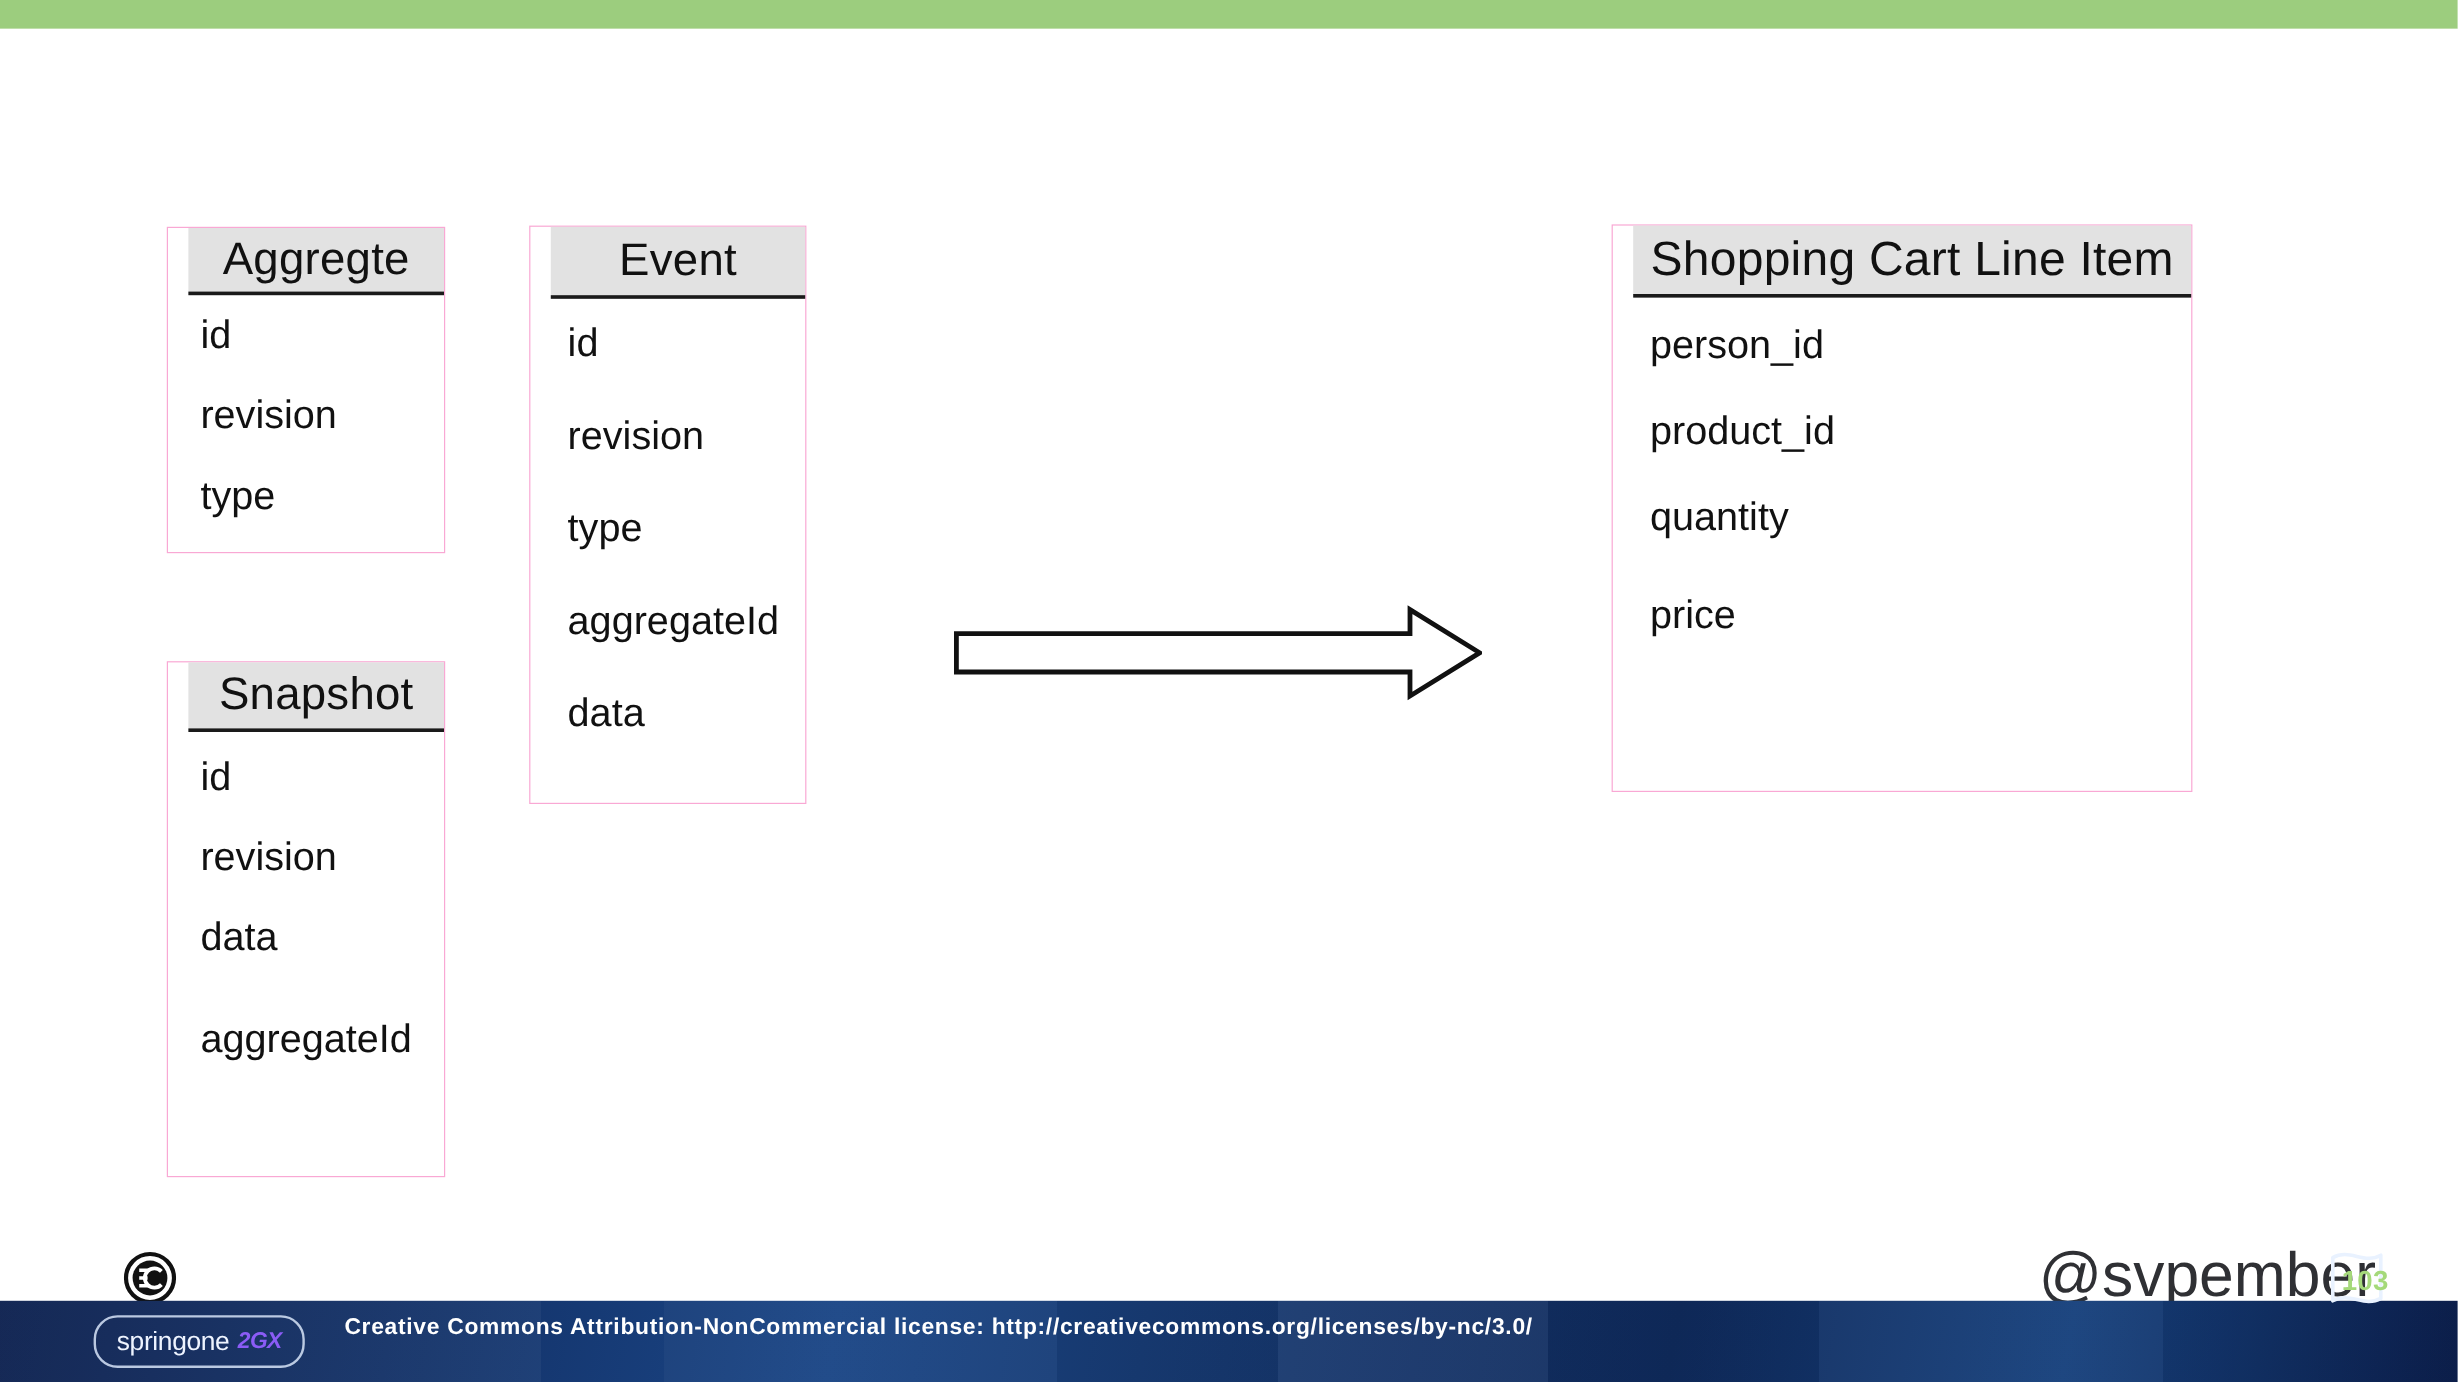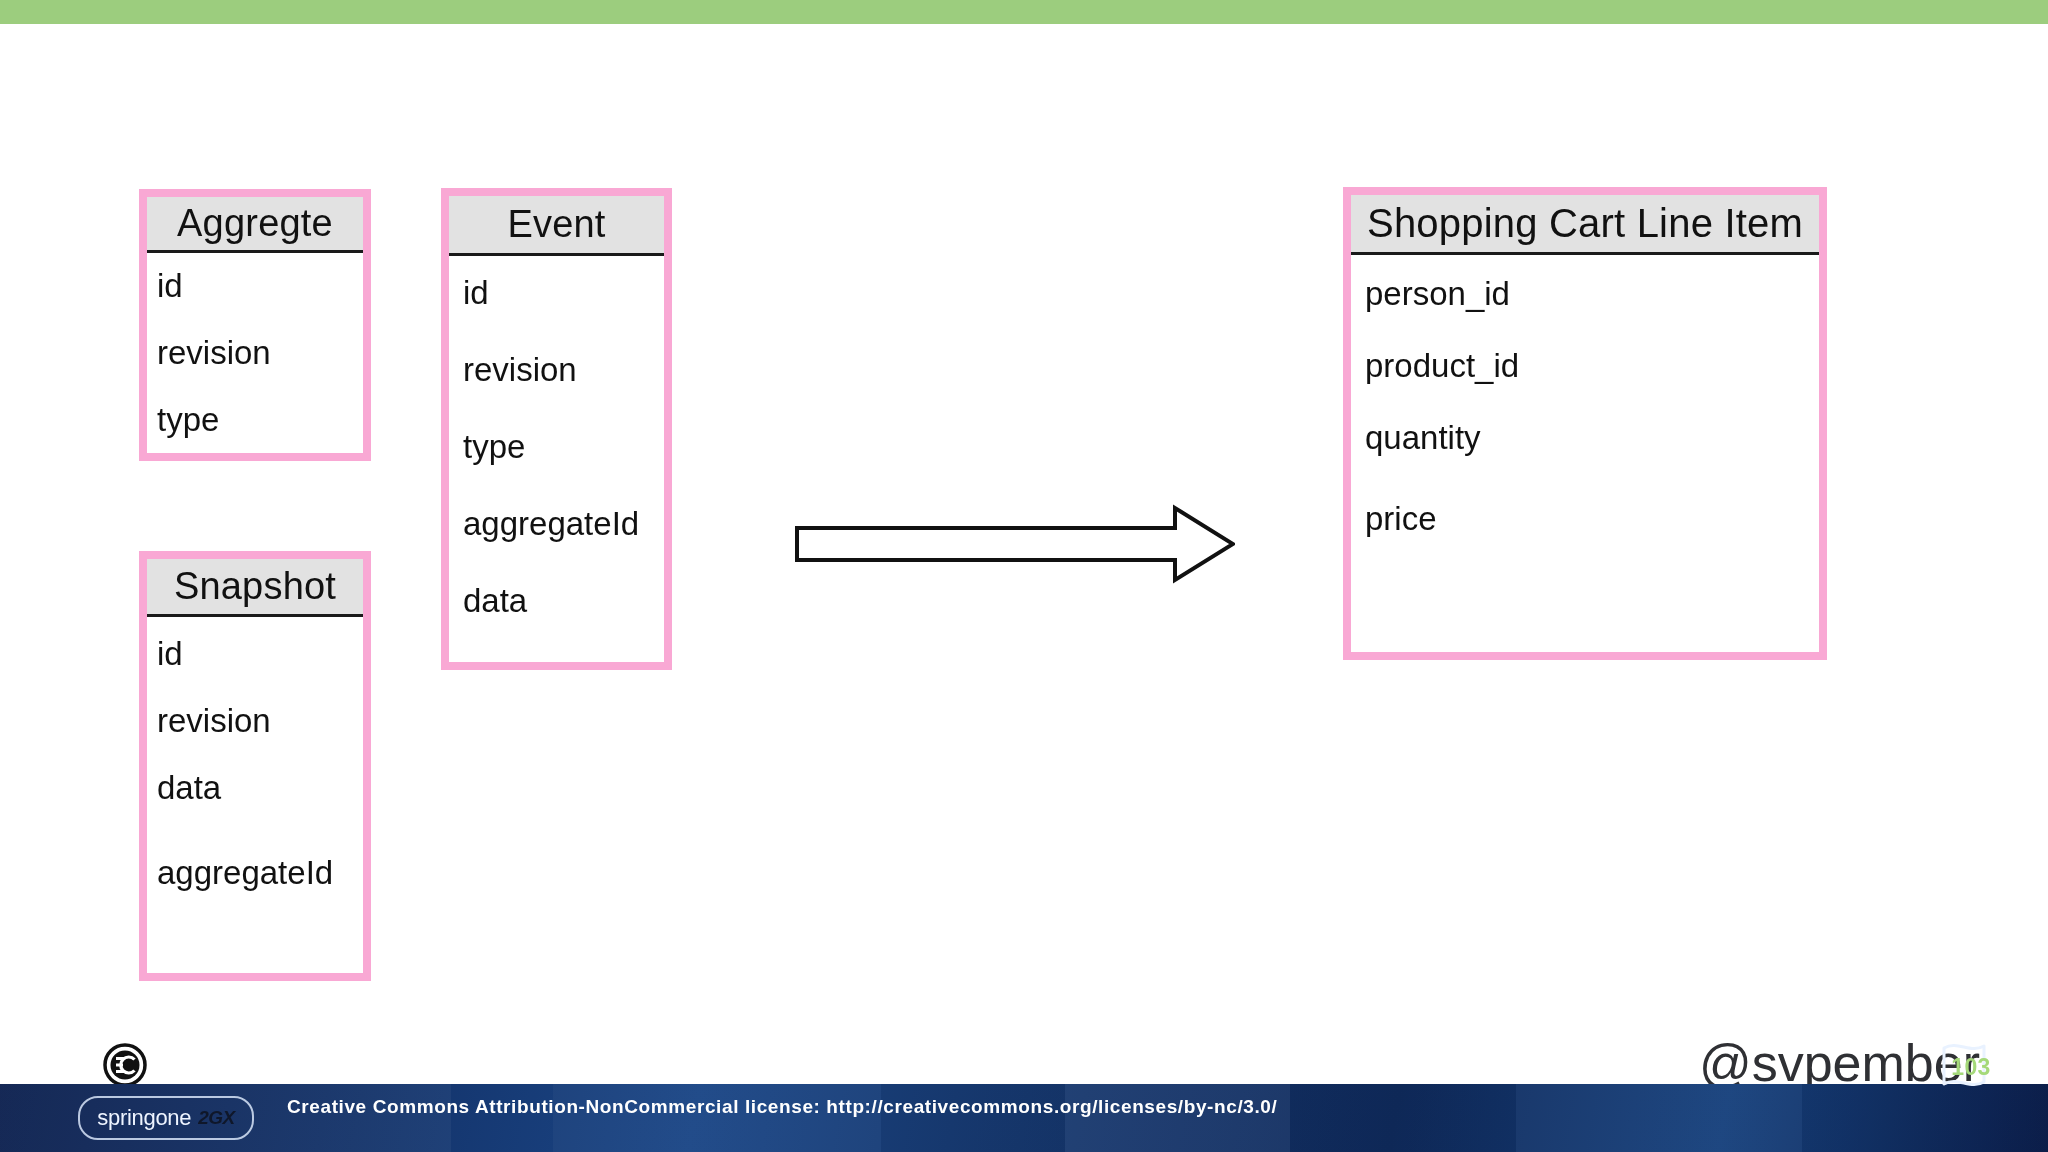--- a/index.html
+++ b/index.html
@@ -31,22 +31,23 @@
     left: 0; top: 24px;
     width: 2048px;
     height: 1060px;
     background: #ffffff;
   }
 
   
   .entity {
     position: absolute;
     box-sizing: border-box;
-    border: 8px solid #f9a8d4;
+    border: 1px solid #f9a8d4;
     background: #ffffff;
+    padding-left: 17px;
   }
   .entity-header {
     box-sizing: border-box;
     background: #e2e2e2;
     border-bottom: 3px solid #1a1a1a;
     text-align: center;
     color: #111111;
     font-weight: 400;
     letter-spacing: 0.2px;
     white-space: nowrap;
@@ -186,21 +187,21 @@
     z-index: 2;
   }
   .springone-text {
     color: #eef4ff;
     font-size: 22px;
     letter-spacing: -0.3px;
     line-height: 1;
     white-space: nowrap;
   }
   .springone-badge {
-    color: #0f172a;
+    color: #8b5cf6;
     font-size: 19px;
     font-style: italic;
     font-weight: bold;
     margin-left: 7px;
     letter-spacing: -0.5px;
   }
 
   .license {
     position: absolute;
     left: 287px; top: 1094px;

